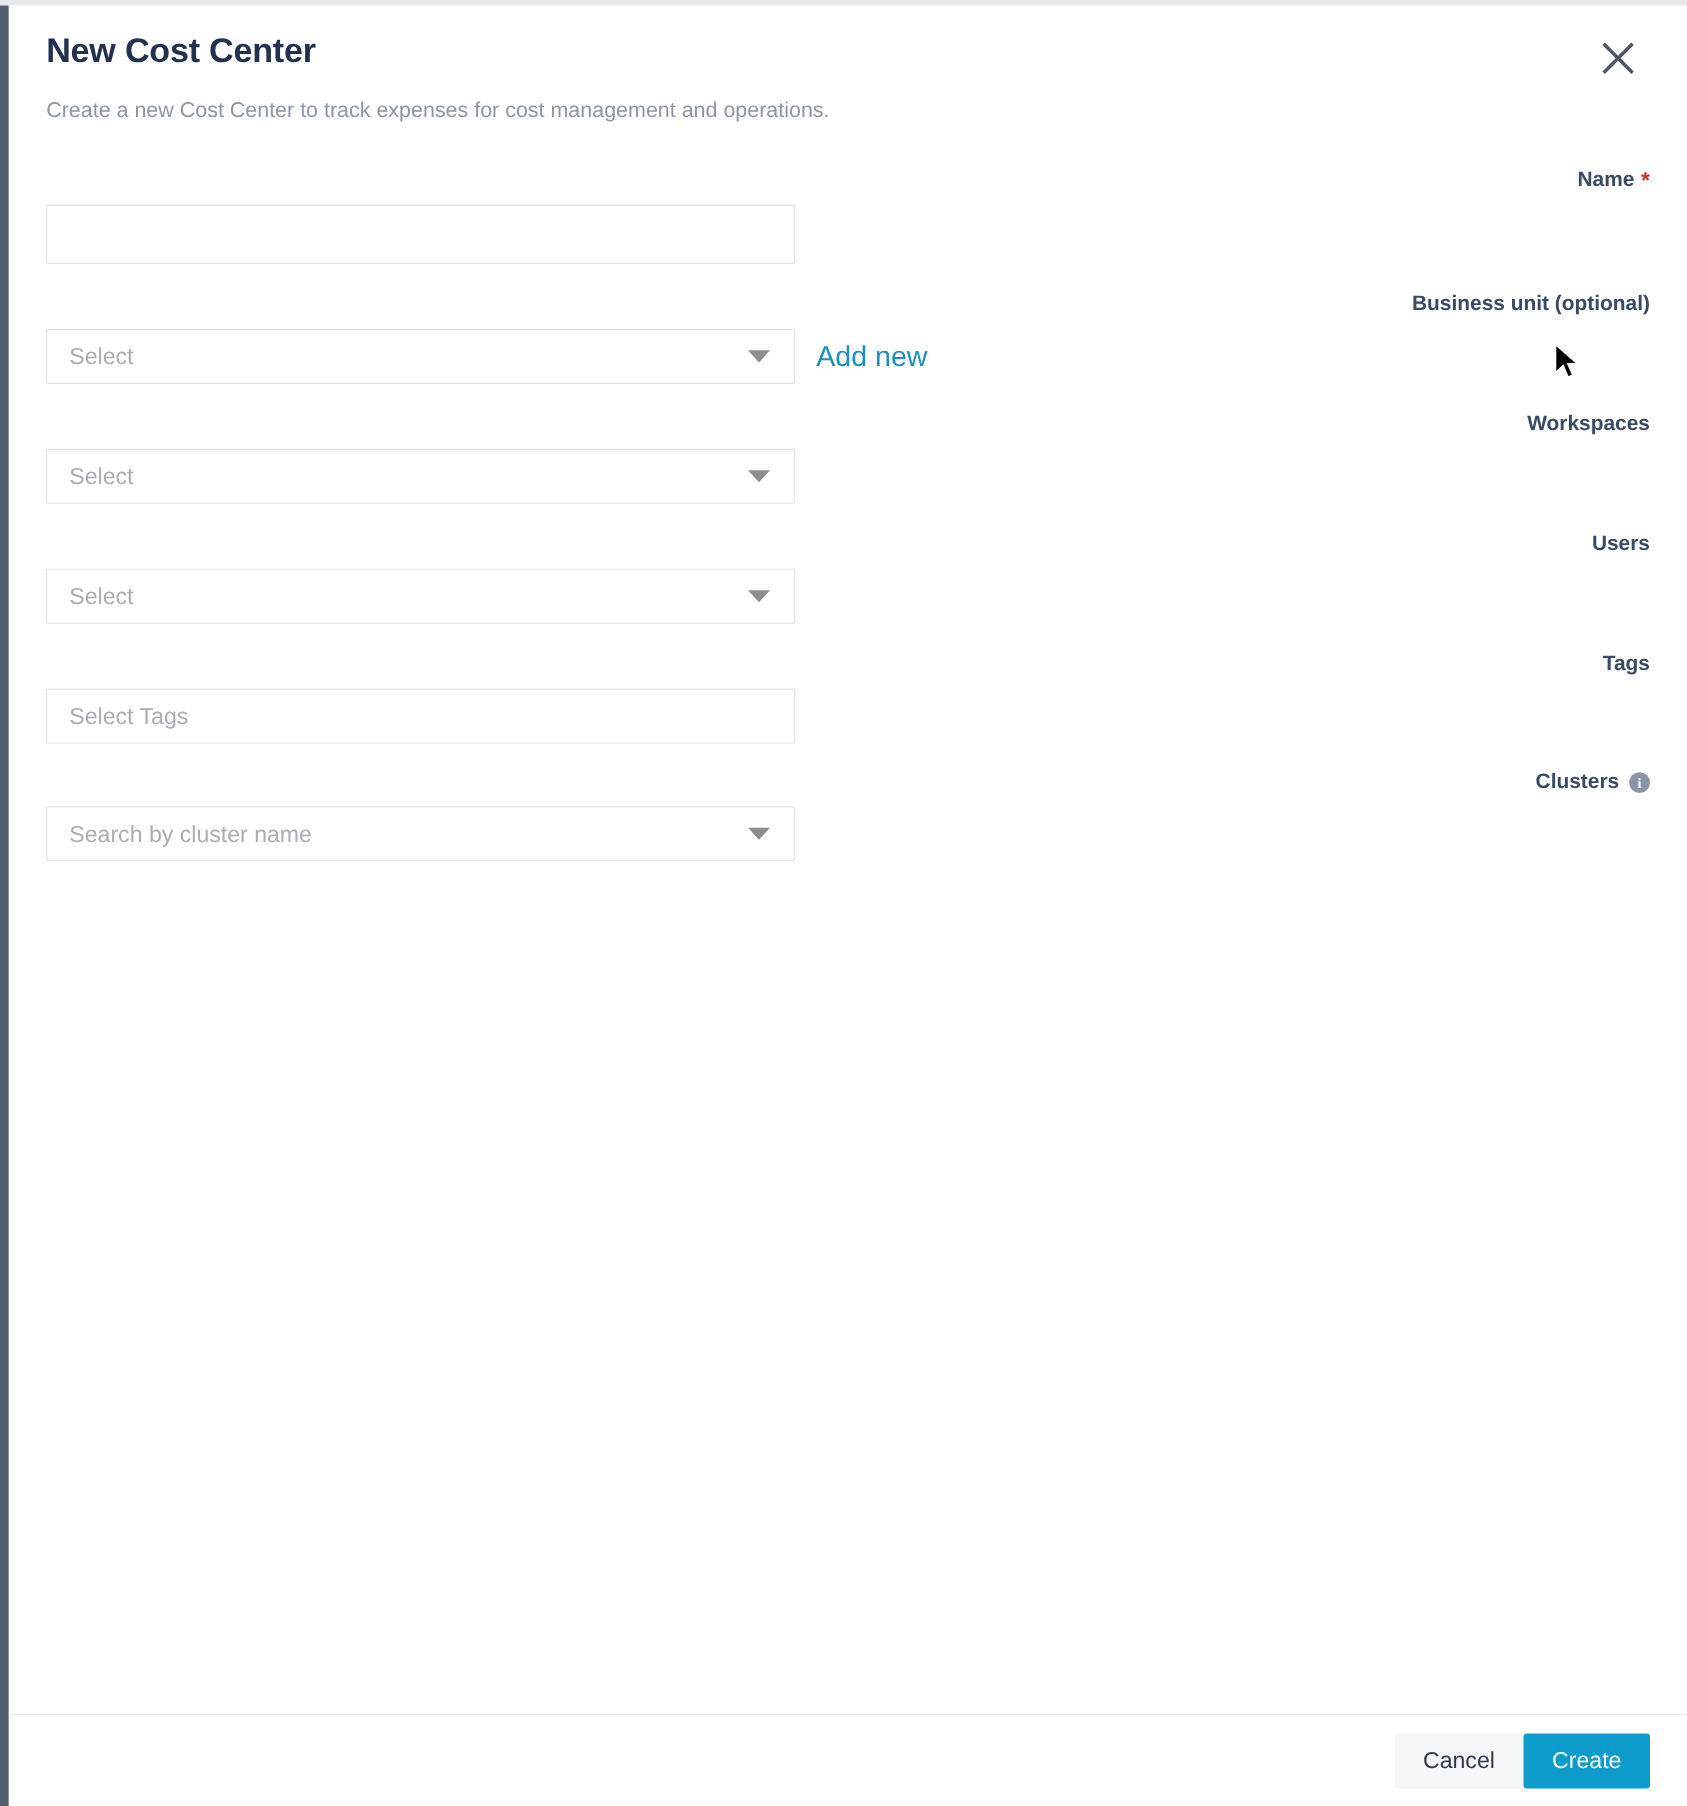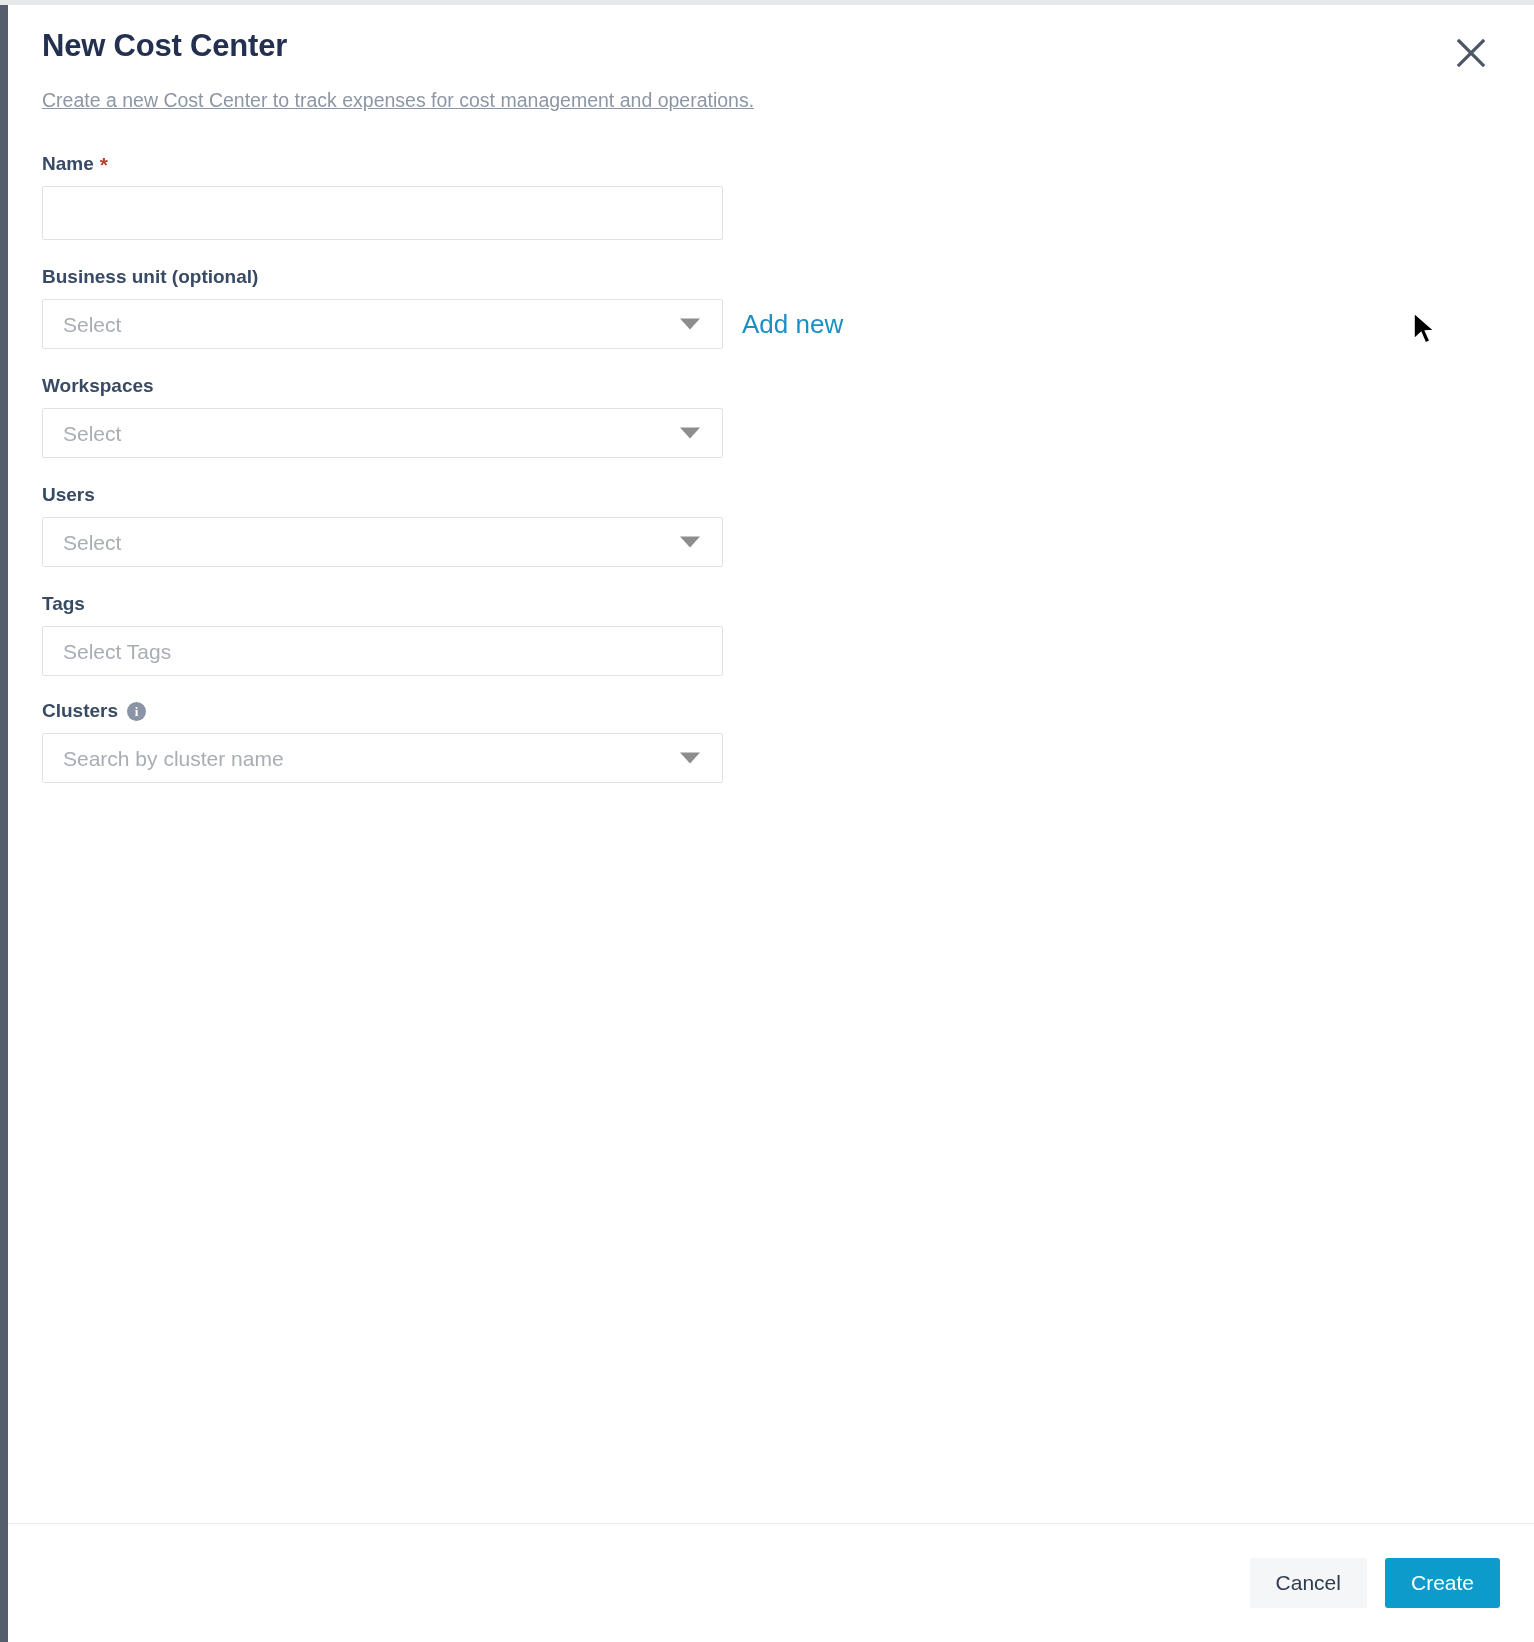--- a/index.html
+++ b/index.html
@@ -68,21 +68,20 @@
     font-weight: bold;
     color: #23304f;
     letter-spacing: -0.2px;
   }
   .modal-subtitle {
     margin: 22px 0 0 0;
     font-size: 19.5px;
     line-height: 26px;
     color: #8d96a4;
     font-weight: normal;
-    text-decoration: underline;
   }
   .close-button {
     position: absolute;
     top: 22px;
     right: 37px;
     width: 52px;
     height: 52px;
     display: flex;
     align-items: center;
     justify-content: center;
@@ -104,20 +103,21 @@
   .field-group.tight { margin-bottom: 24px; }
 
   .field-label {
     display: flex;
     align-items: center;
     font-size: 19px;
     font-weight: bold;
     color: #394a64;
     margin-bottom: 11px;
     line-height: 22px;
+    justify-content: flex-end;
   }
   .required-star {
     color: #c0392b;
     font-size: 21px;
     margin-left: 6px;
     line-height: 1;
   }
   .info-icon {
     display: inline-flex;
     align-items: center;
@@ -185,26 +185,25 @@
     color: #1b8fc4;
     text-decoration: none;
     cursor: pointer;
     line-height: 1;
   }
 
   
   .modal-footer {
     flex: 0 0 auto;
     border-top: 1px solid #e8eaed;
-    height: 119px;
+    height: 84px;
     display: flex;
     align-items: center;
     justify-content: flex-end;
     padding-right: 34px;
-    gap: 18px;
   }
   .btn {
     font-family: "Liberation Sans", sans-serif;
     font-size: 21px;
     border: none;
     border-radius: 3px;
     height: 50px;
     cursor: pointer;
     padding: 0 26px;
     line-height: 50px;

